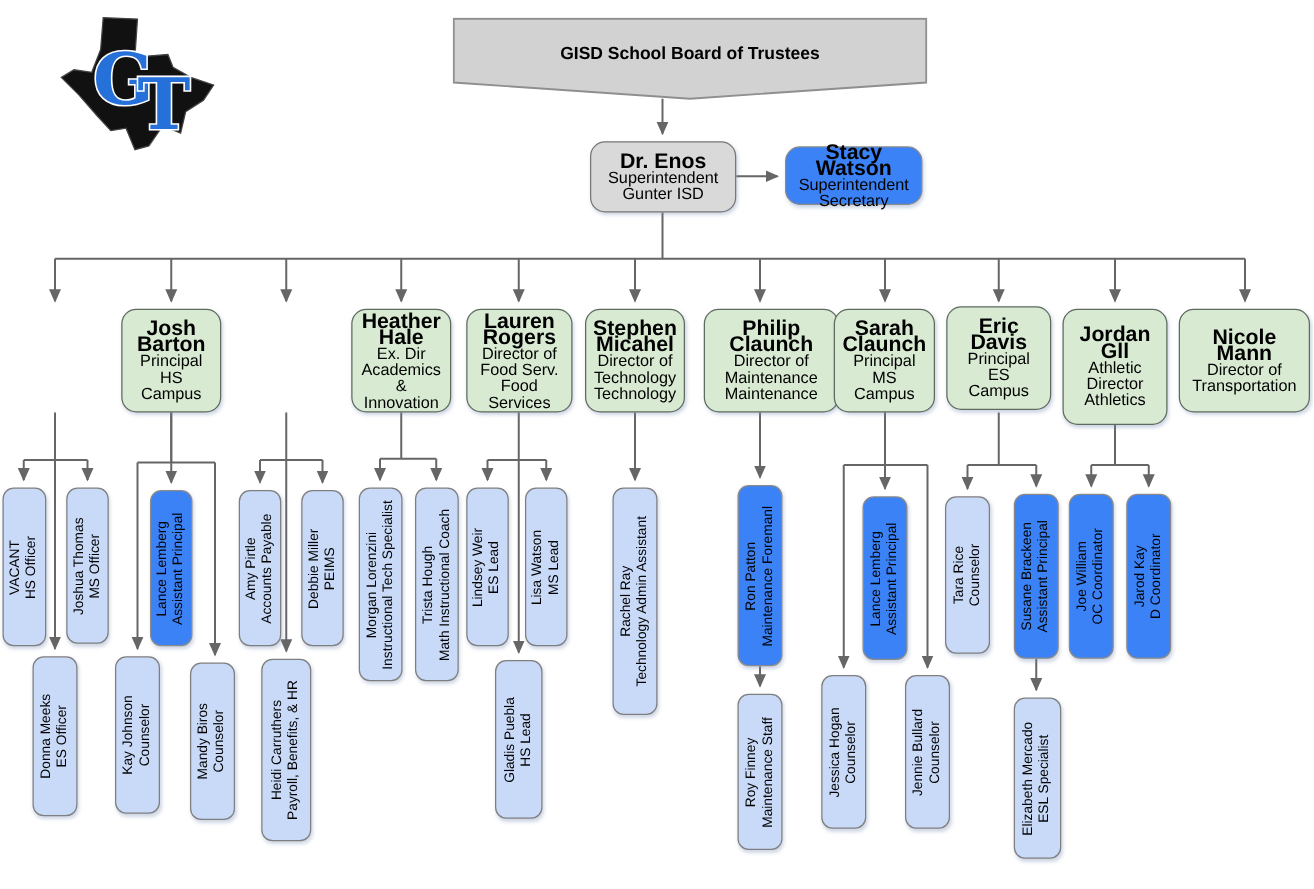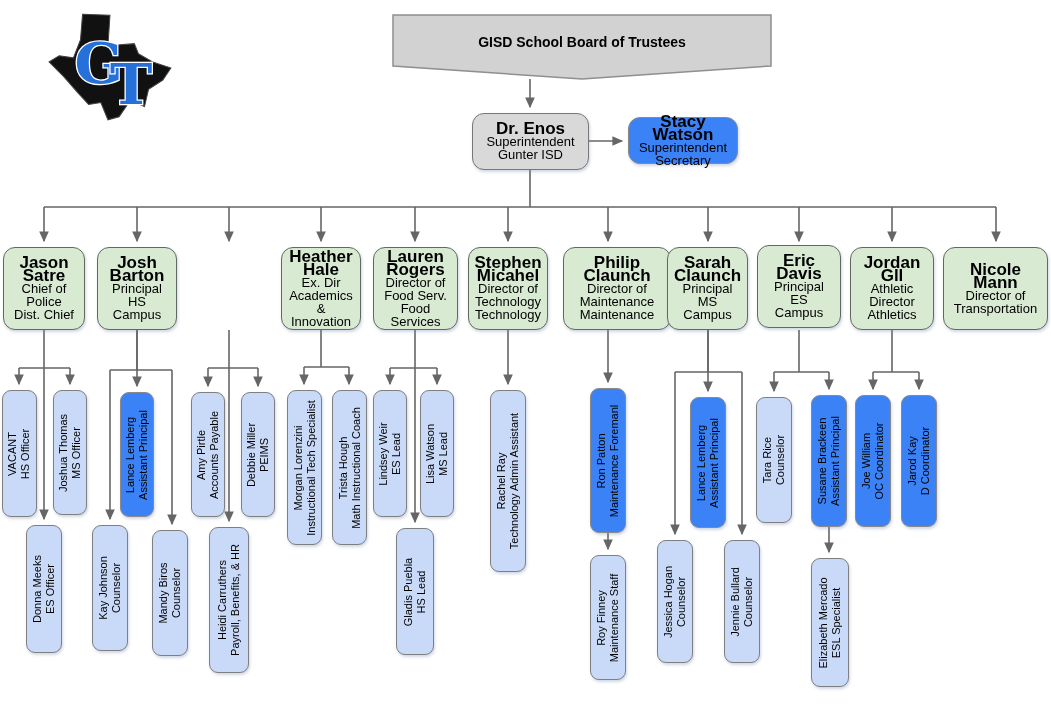--- a/index.html
+++ b/index.html
@@ -17,21 +17,21 @@
   .yellow{ background:#3b82f6; border-color:#8a8a8a; }
   .blue  { background:#c9daf8; border-color:#7f7f7f; }
 
   .nm { font-weight:bold; font-size:17px; line-height:13px; white-space:pre-line; padding:0 10px; }
   .rl { font-size:13px; line-height:13px; white-space:pre-line; }
 
   .vbox { border-radius:9px; border-width:1px; }
   .vbox .rot { transform:rotate(-90deg); white-space:nowrap; text-align:center; }
   .vbox .nm, .vbox .rl { font-weight:normal; font-size:11px; line-height:13px; padding:0; white-space:nowrap; }
 
-  #banner { position:absolute; left:362px; top:14px; width:380px; height:66px;margin-left:30px; }
+  #banner { position:absolute; left:362px; top:14px; width:380px; height:66px; }
   #banner-text { position:absolute; left:0; top:20px; width:100%; text-align:center;
                  font-weight:bold; font-size:14px; }
   #logo { position:absolute; left:46px; top:12px; }
 </style>
 </head>
 <body>
 
 <div id="canvas">
 
   <svg id="connectors" width="1051" height="711">
@@ -110,26 +110,20 @@
     <div class="nm">Dr. Enos</div>
     <div class="rl">Superintendent
 Gunter ISD</div>
   </div>
   <div class="node hbox yellow" style="left:628px;top:117px;width:110px;height:47px">
     <div class="nm">Stacy Watson</div>
     <div class="rl">Superintendent
 Secretary</div>
   </div>
 
-  <div class="node hbox green" style="left:3px;top:247px;width:82px;height:83px">
-    <div class="nm">Jason Satre</div>
-    <div class="rl">Chief of
-Police
-Dist. Chief</div>
-  </div>
   <div class="node hbox green" style="left:97px;top:247px;width:80px;height:83px">
     <div class="nm">Josh Barton</div>
     <div class="rl">Principal
 HS
 Campus</div>
   </div>
   <div class="node hbox green" style="left:281px;top:247px;width:80px;height:83px">
     <div class="nm">Heather Hale</div>
     <div class="rl">Ex. Dir
 Academics
@@ -160,21 +154,21 @@
     <div class="rl">Principal
 MS
 Campus</div>
   </div>
   <div class="node hbox green" style="left:757px;top:245px;width:84px;height:83px">
     <div class="nm">Eric Davis</div>
     <div class="rl">Principal
 ES
 Campus</div>
   </div>
-  <div class="node hbox green" style="left:850px;top:247px;width:84px;height:83px">
+  <div class="node hbox green" style="left:850px;top:247px;width:84px;height:93px">
     <div class="nm">Jordan Gll</div>
     <div class="rl">Athletic
 Director
 Athletics</div>
   </div>
   <div class="node hbox green" style="left:943px;top:247px;width:105px;height:83px">
     <div class="nm">Nicole Mann</div>
     <div class="rl">Director of
 Transportation</div>
   </div>

